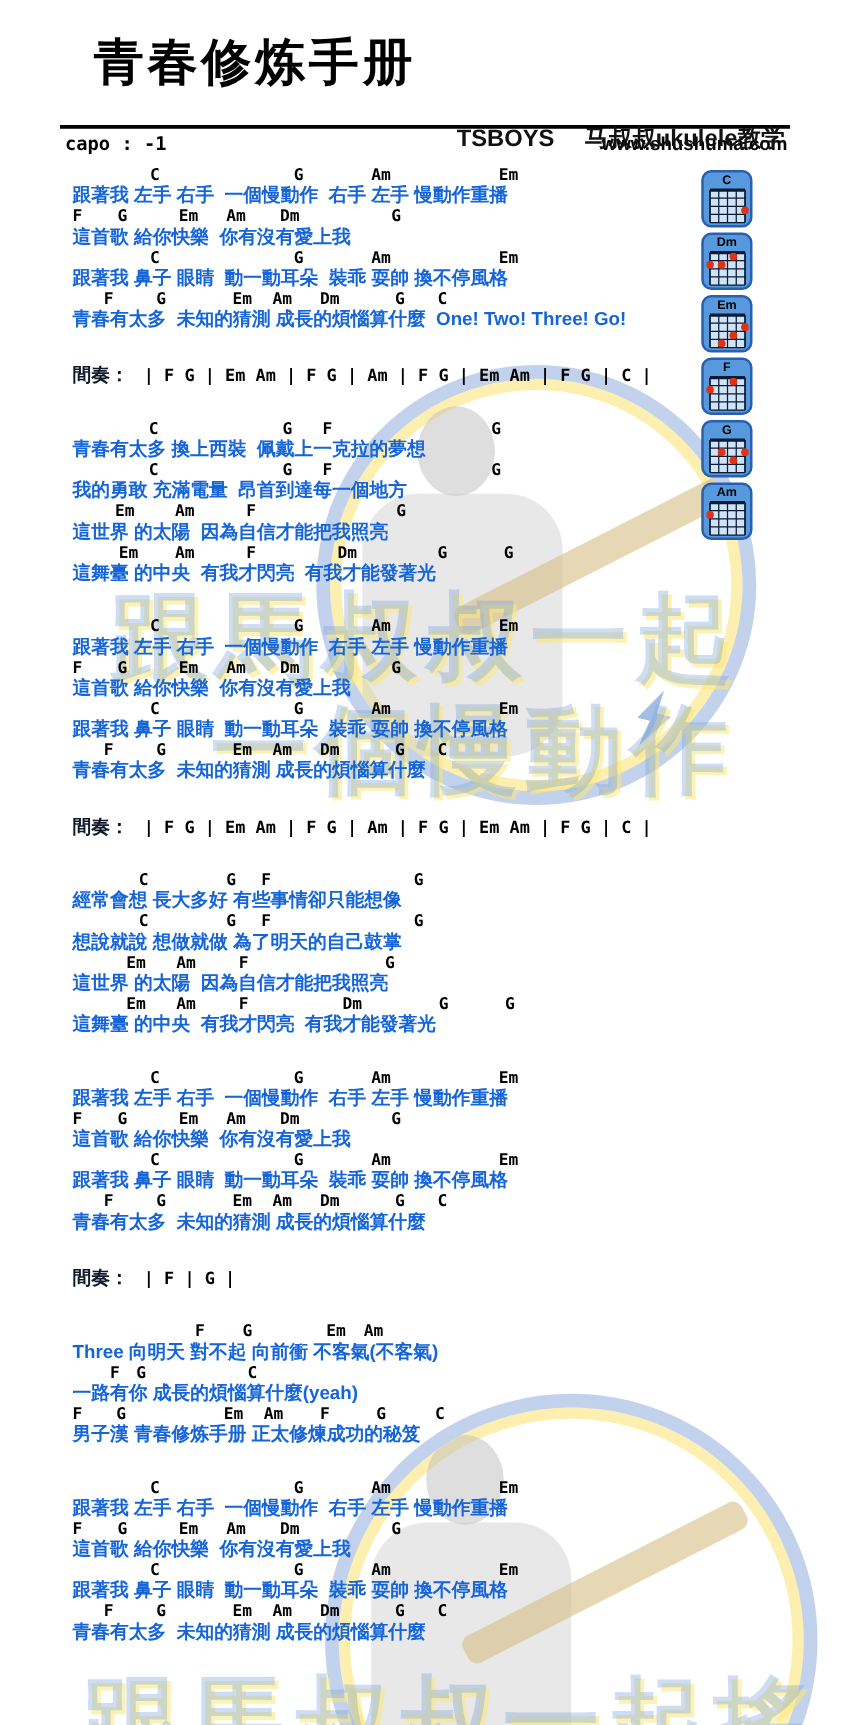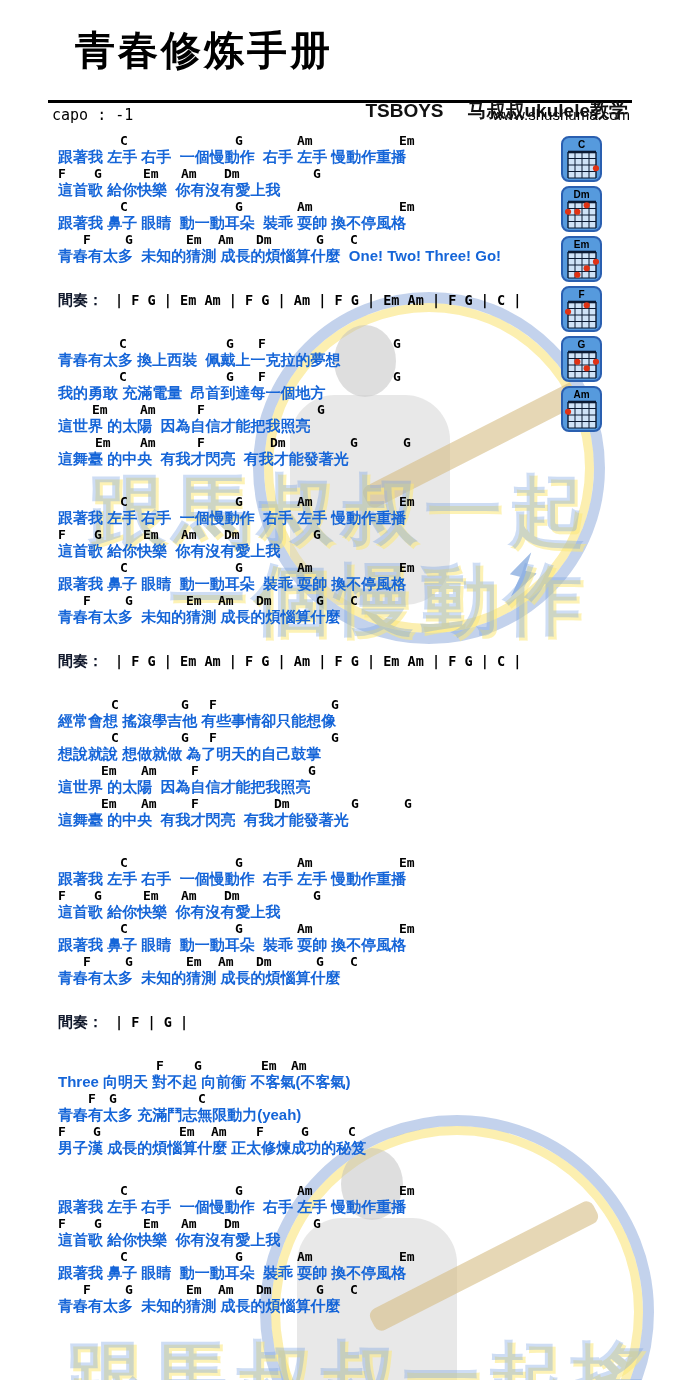--- a/index.html
+++ b/index.html
@@ -27,21 +27,21 @@
   .wmt2{left:168px;top:548px;}
   .wmt3{left:66px;top:1326px;}
   
   .page{position:relative;z-index:1;}
   .title{font-size:40px;line-height:48px;font-weight:bold;letter-spacing:3px;
          color:#000;margin:26px 0 0 75px;}
   .byline{position:absolute;top:72px;right:52px;display:flex;gap:24px;
           align-items:baseline;font-size:19px;font-weight:bold;color:#111;}
   .divider{height:3px;background:#000;margin:26px 48px 0 48px;}
   .subhead{display:flex;justify-content:space-between;align-items:baseline;
-           margin:3px 50px 0 52px;font-weight:normal;font-size:15px;color:#000;}
+           margin:3px 50px 0 52px;font-weight:bold;font-size:15px;color:#000;}
   .capo{font-family:"DejaVu Sans Mono","Liberation Mono",monospace;}
   .content{margin:0 86px 0 58px;padding-top:9px;position:relative;}
   .sec{margin-bottom:26px;}
   .pair{position:relative;}
   .chordrow{position:relative;height:15px;font-family:"DejaVu Sans Mono","Liberation Mono",monospace;
             font-weight:bold;font-size:13px;color:#000;}
   .chordrow span{position:absolute;top:0;}
   .lyric{font-size:15px;font-weight:bold;color:#1565d8;line-height:18px;white-space:pre;}
   .bars-line{margin-bottom:26px;font-weight:bold;white-space:nowrap;}
   .bars-label{font-size:15px;color:#0f172a;}
@@ -215,21 +215,21 @@
       </div>
       <div class="bars-line"><span class="bars-label">間奏：</span><span class="bars">| F G | Em Am | F G | Am | F G | Em Am | F G | C |</span></div>
       <div class="sec">
         <div class="pair">
           <div class="chordrow">
             <span style="left: 53px;">C</span>
             <span style="left: 123px;">G</span>
             <span style="left: 151px;">F</span>
             <span style="left: 273px;">G</span>
           </div>
-          <div class="lyric">經常會想 搖滾學吉他 有些事情卻只能想像</div>
+          <div class="lyric">經常會想 長大多好 有些事情卻只能想像</div>
         </div>
         <div class="pair">
           <div class="chordrow">
             <span style="left: 53px;">C</span>
             <span style="left: 123px;">G</span>
             <span style="left: 151px;">F</span>
             <span style="left: 273px;">G</span>
           </div>
           <div class="lyric">想說就說 想做就做 為了明天的自己鼓掌</div>
         </div>
@@ -307,33 +307,33 @@
             <span style="left: 233px;">Am</span>
           </div>
           <div class="lyric">Three 向明天 對不起 向前衝 不客氣(不客氣)</div>
         </div>
         <div class="pair">
           <div class="chordrow">
             <span style="left: 30px;">F</span>
             <span style="left: 51px;">G</span>
             <span style="left: 140px;">C</span>
           </div>
-          <div class="lyric">青春有太多 充滿鬥志無限動力(yeah)</div>
+          <div class="lyric">一路有你 成長的煩惱算什麼(yeah)</div>
         </div>
         <div class="pair">
           <div class="chordrow">
             <span style="left: 0px;">F</span>
             <span style="left: 35px;">G</span>
             <span style="left: 121px;">Em</span>
             <span style="left: 153px;">Am</span>
             <span style="left: 198px;">F</span>
             <span style="left: 243px;">G</span>
             <span style="left: 290px;">C</span>
           </div>
-          <div class="lyric">男子漢 成長的煩惱算什麼 正太修煉成功的秘笈</div>
+          <div class="lyric">男子漢 青春修炼手册 正太修煉成功的秘笈</div>
         </div>
       </div>
       <div class="sec">
         <div class="pair">
           <div class="chordrow">
             <span style="left: 62px;">C</span>
             <span style="left: 177px;">G</span>
             <span style="left: 239px;">Am</span>
             <span style="left: 341px;">Em</span>
           </div>

